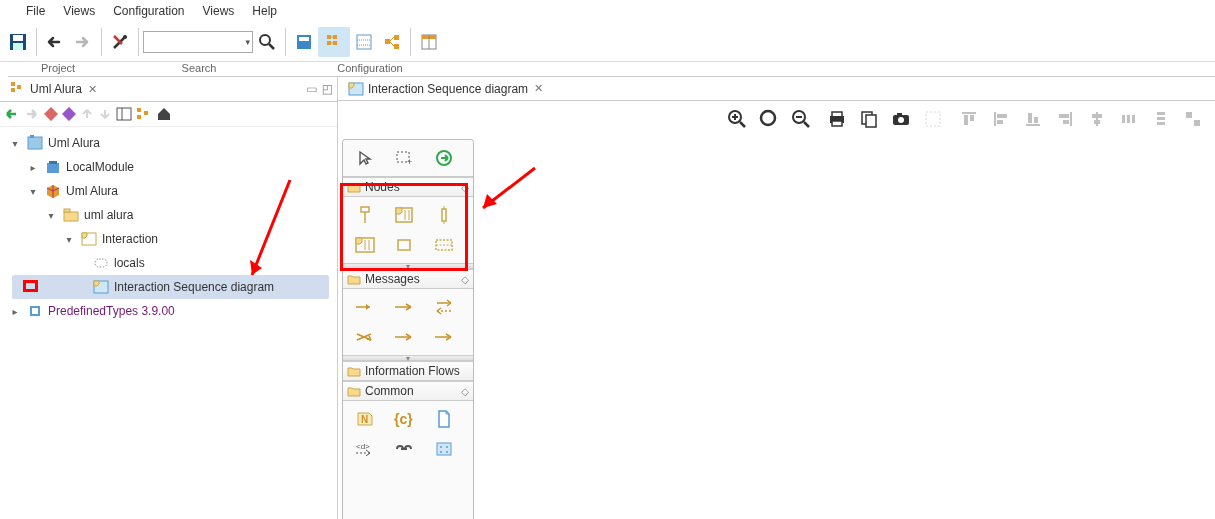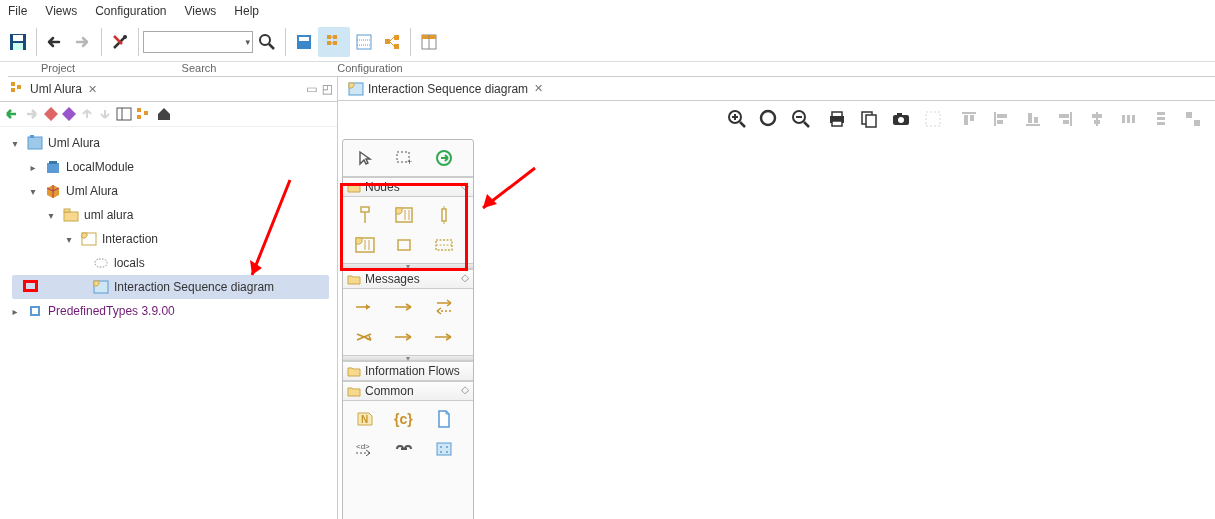--- a/index.html
+++ b/index.html
@@ -12,20 +12,21 @@
     width: 1215px;
     height: 519px;
     overflow: hidden;
     position: relative;
   }
   .menubar {
     display: flex;
     gap: 18px;
     padding: 4px 8px;
     font-size: 12px;
+    margin-left: 18px;
   }
   .menubar span { cursor: default; }
   .toolbar {
     display: flex;
     align-items: center;
     border-bottom: 1px solid #ddd;
     height: 40px;
     padding: 0 4px;
   }
   .toolbar .sep {
@@ -140,21 +141,21 @@
     border: 1px solid #bbb;
     border-radius: 3px;
     margin: 2px 0 0 4px;
     background: #fafafa;
     display: flex;
     flex-direction: column;
     position: relative;
   }
   .pal-group-header {
     display: flex;
-    align-items: flex-start;
+    align-items: center;
     gap: 4px;
     padding: 2px 4px;
     font-size: 12px;
     border-top: 1px solid #ccc;
     border-bottom: 1px solid #ccc;
     background: linear-gradient(#fdfdfd,#f0f0f0);
     justify-content: space-between;
   }
   .pal-group-header .lbl { display:flex; align-items:center; gap:4px;}
   .pal-grid {

